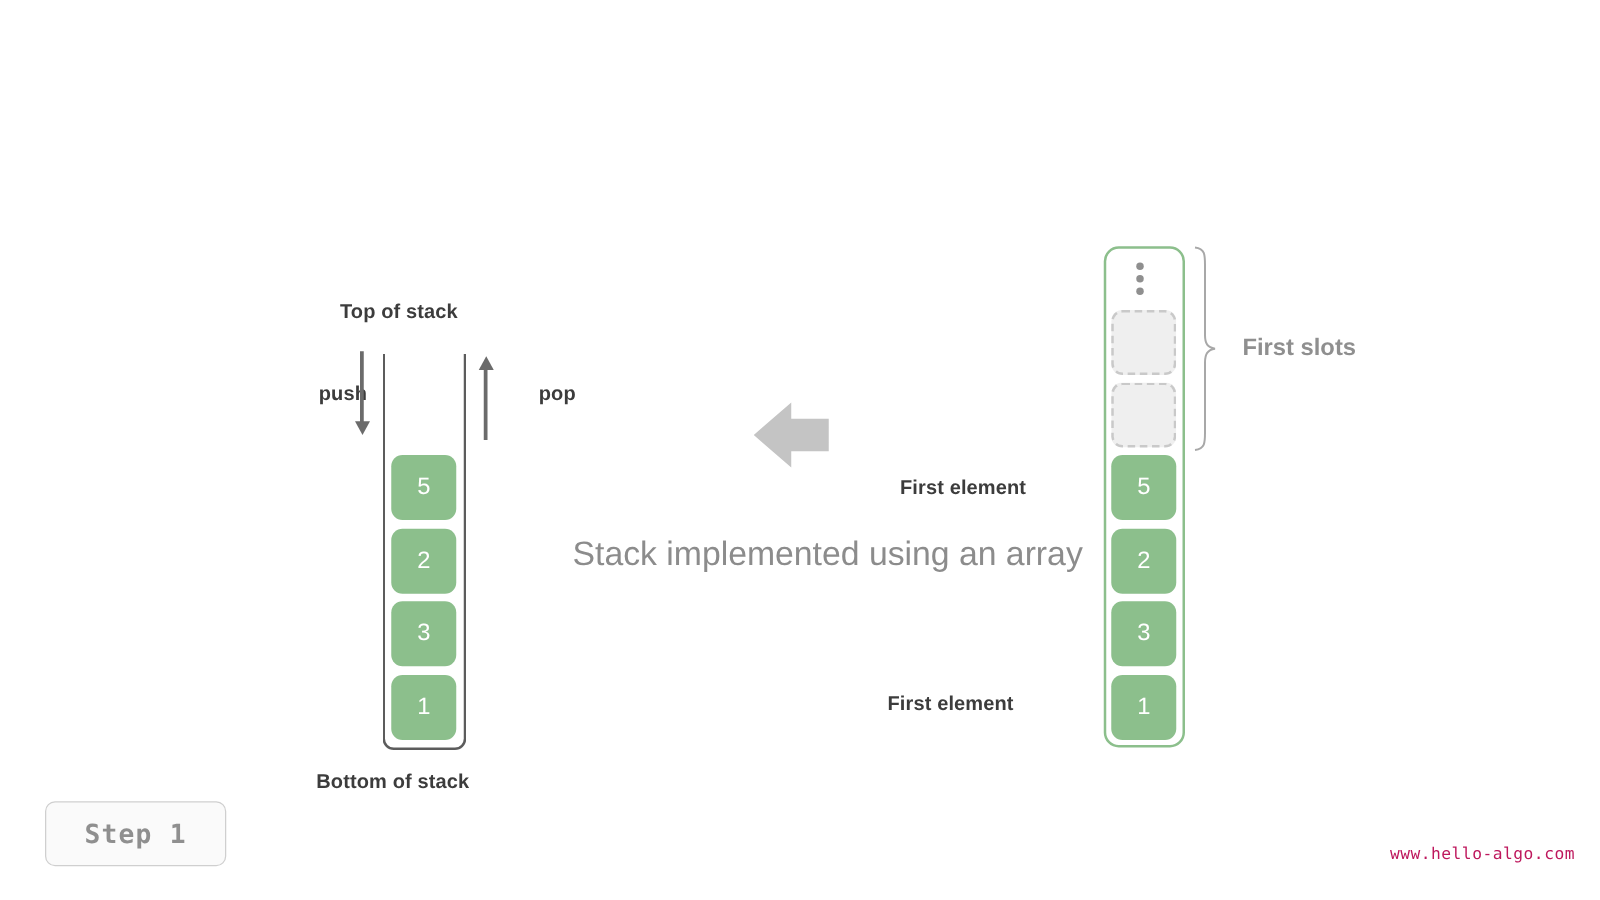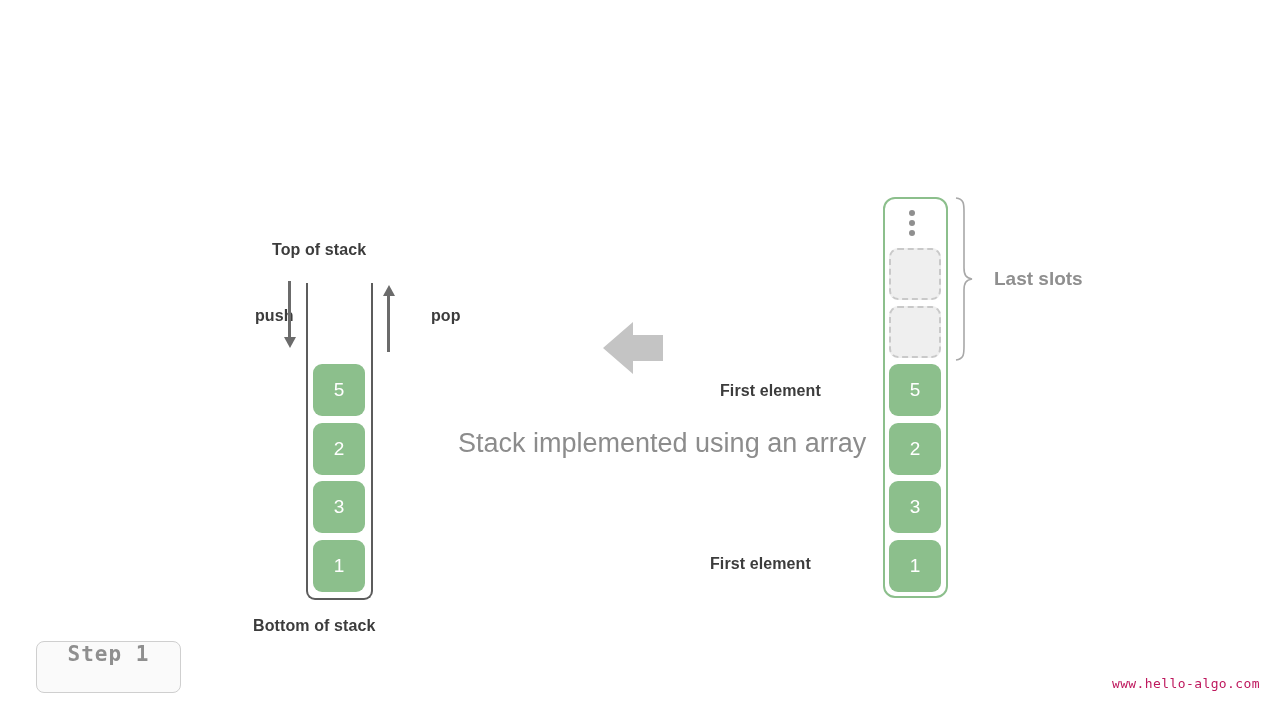--- a/index.html
+++ b/index.html
@@ -144,20 +144,21 @@
   #step-badge {
     position: absolute;
     left: 36px;
     top: 641px;
     width: 145px;
     height: 52px;
     border: 1.5px solid #cfcfcf;
     border-radius: 8px;
     background: #fafafa;
     display: flex;
+    align-items: center;
     justify-content: center;
     box-sizing: border-box;
   }
   #step-badge span {
     font-family: "DejaVu Sans Mono", monospace;
     font-size: 21px;
     font-weight: bold;
     color: #8f8f8f;
     letter-spacing: 1px;
   }
@@ -215,21 +216,21 @@
     <div class="dot" style="top:20px;"></div>
   </div>
 
   <div class="empty-slot" style="left:889px; top:248px;"></div>
   <div class="empty-slot" style="left:889px; top:306px;"></div>
 
   <svg style="position:absolute; left:952px; top:196px;" width="22" height="166" viewBox="0 0 22 166">
     <path d="M4,2 C12,3 12,8 12,16 L12,72 C12,79 14,82 20,83 C14,84 12,87 12,94 L12,150 C12,158 12,163 4,164" fill="none" stroke="#a8a8a8" stroke-width="1.6"></path>
   </svg>
 
-  <div class="lbl-gray-bold" style="left:994px; top:268px;">Last slots</div>
+  <div class="lbl-gray-bold" style="left:994px; top:268px;">First slots</div>
 
   <div class="cell" style="left:889px; top:364px;">5</div>
   <div class="cell" style="left:889px; top:423px;">2</div>
   <div class="cell" style="left:889px; top:481px;">3</div>
   <div class="cell" style="left:889px; top:540px;">1</div>
 
   <div class="lbl-bold" style="left:720px; top:382px;">First element</div>
 
   <div class="lbl-bold" style="left:710px; top:555px;">First element</div>
 

